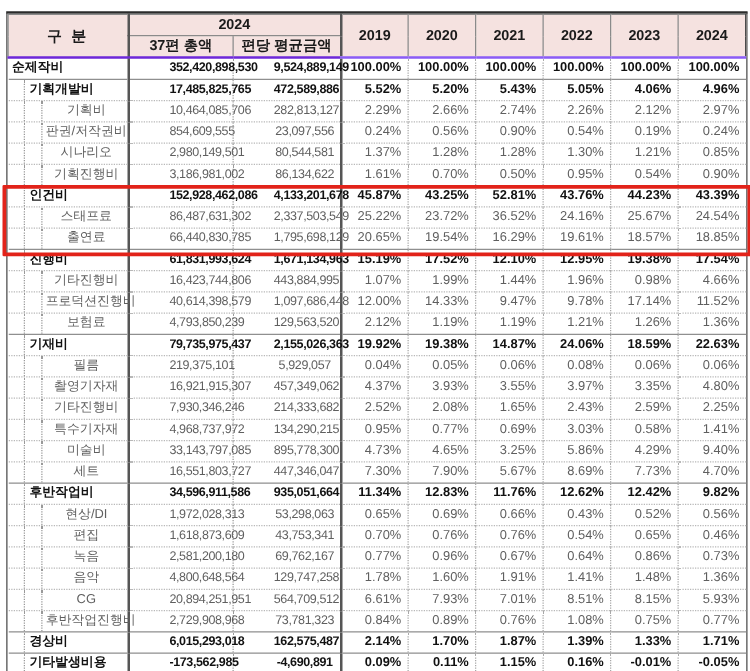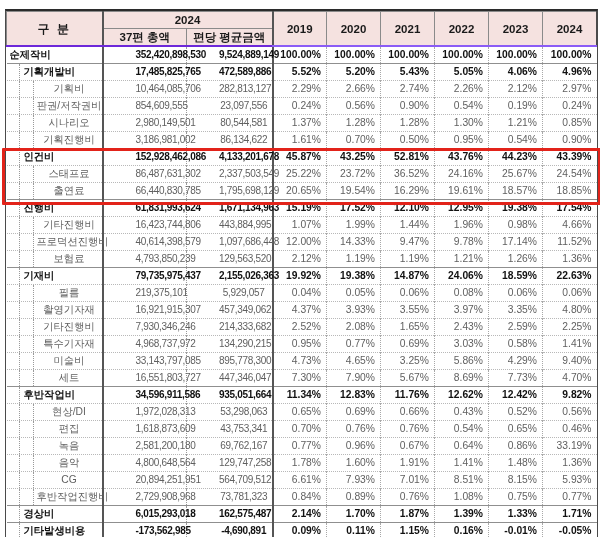--- a/index.html
+++ b/index.html
@@ -450,21 +450,21 @@
               <span class="g2"></span>
               <span class="txt">녹음</span>
             </td>
           <td class="money total">2,581,200,180</td>
           <td class="money avg">69,762,167</td>
           <td class="pct">0.77%</td>
           <td class="pct">0.96%</td>
           <td class="pct">0.67%</td>
           <td class="pct">0.64%</td>
           <td class="pct">0.86%</td>
-          <td class="pct">33.19%</td>
+          <td class="pct">0.73%</td>
         </tr>
           <tr class="lvl2">
           <td class="lbl">
               <span class="g1"></span>
               <span class="g2"></span>
               <span class="txt">음악</span>
             </td>
           <td class="money total">4,800,648,564</td>
           <td class="money avg">129,747,258</td>
           <td class="pct">1.78%</td>

